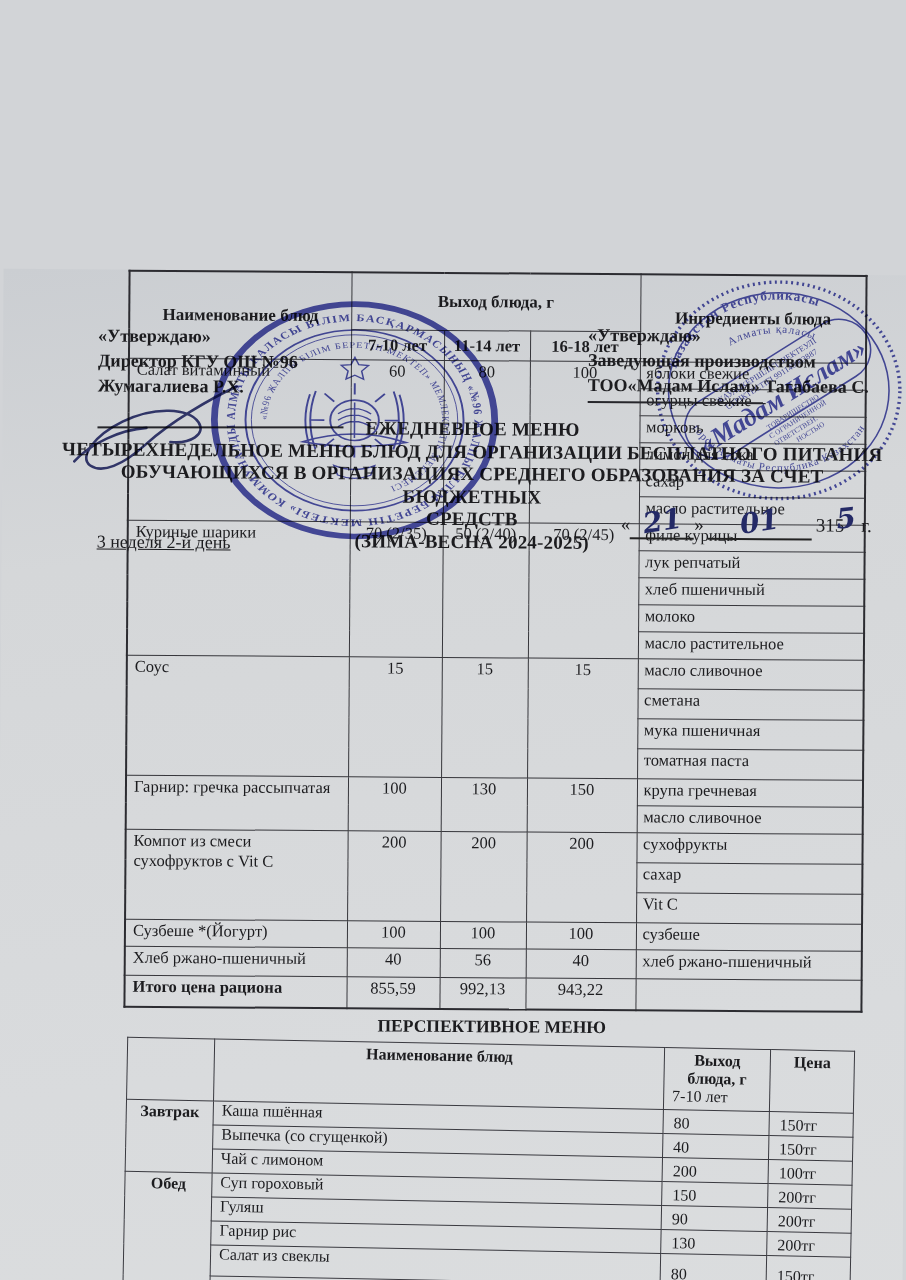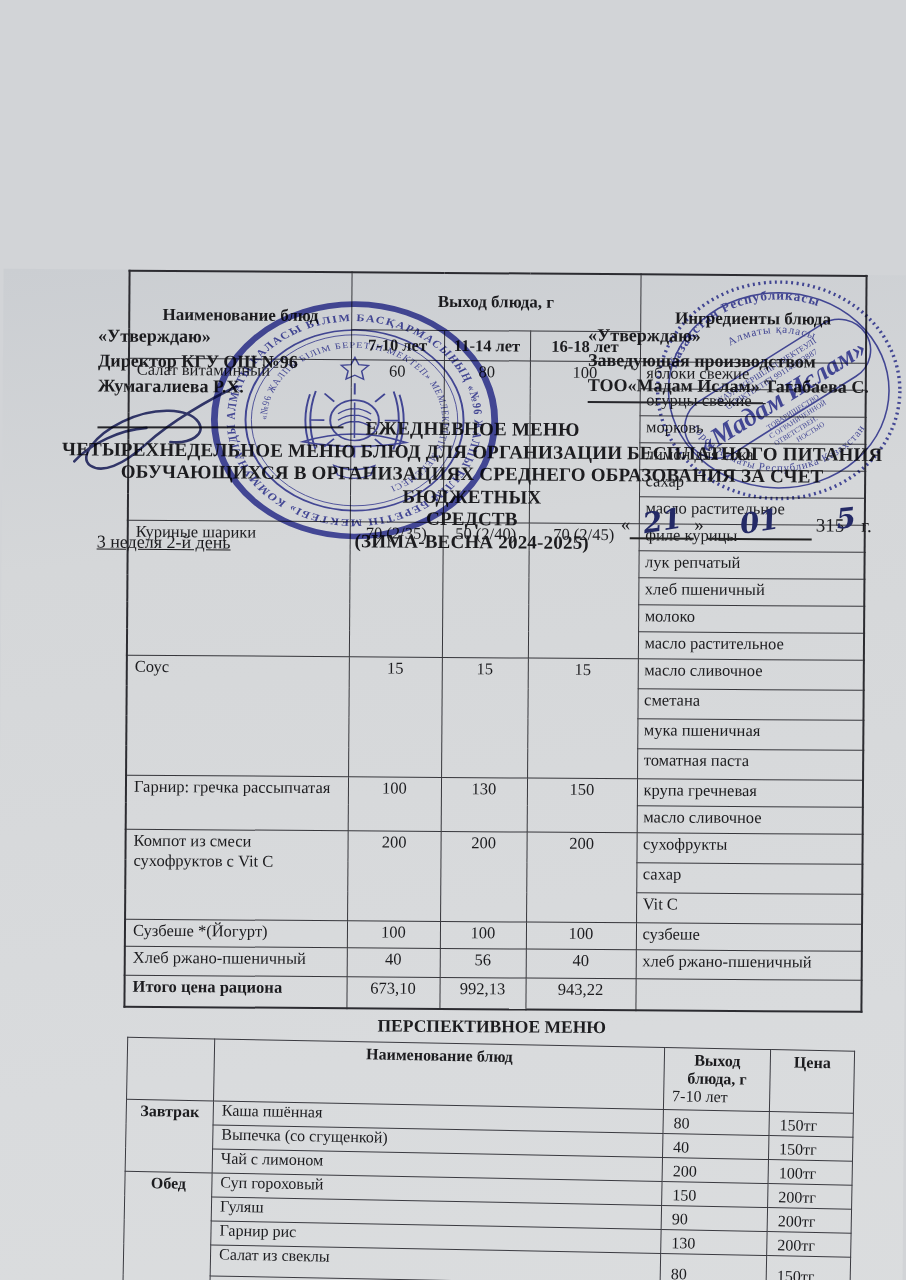--- a/index.html
+++ b/index.html
@@ -284,21 +284,21 @@
       <tr>
         <td class="dish">Хлеб ржано-пшеничный</td>
         <td class="num">40</td>
         <td class="num">56</td>
         <td class="num">40</td>
         <td class="ing" style="height:26px">хлеб ржано-пшеничный</td>
       </tr>
 
       <tr class="total">
         <td class="dish">Итого цена рациона</td>
-        <td class="num">673,10</td>
+        <td class="num">855,59</td>
         <td class="num">992,13</td>
         <td class="num">943,22</td>
         <td class="ing"></td>
       </tr>
     </tbody>
   </table>
 
   <div class="ptitle">ПЕРСПЕКТИВНОЕ МЕНЮ</div>
 
   <table class="persp-table">

